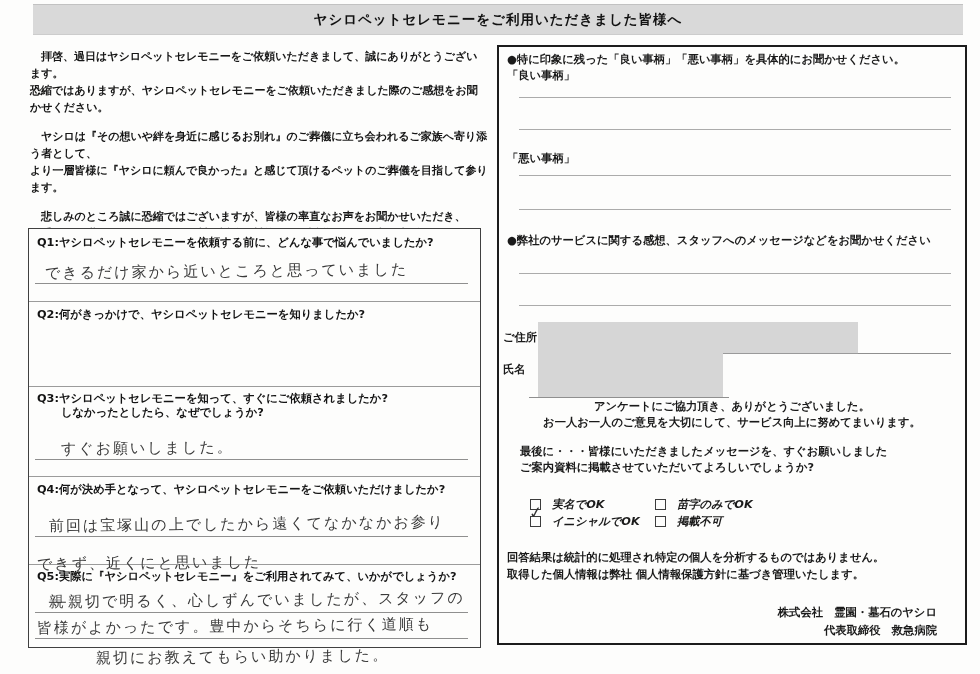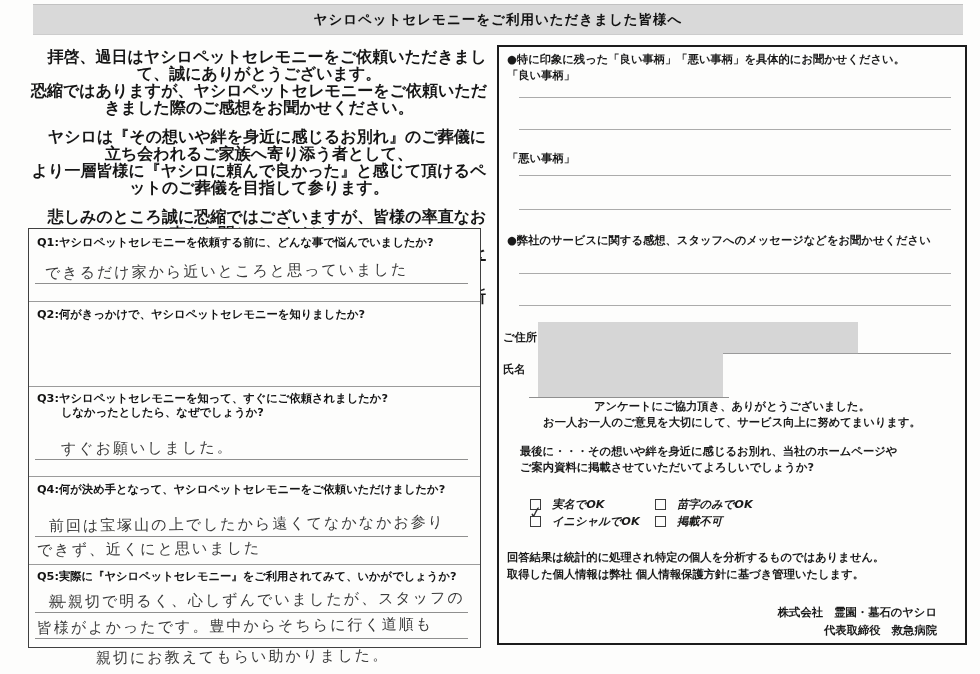--- a/index.html
+++ b/index.html
@@ -20,21 +20,21 @@
     background:#d9d9d9;
     border-top:1px solid #c2c2c2;border-bottom:1px solid #cccccc;
   }
   .title-band .title{
     text-align:center;font-weight:bold;font-size:13.5px;line-height:28px;
     letter-spacing:1px;color:#111;
   }
   
   .letter{
     position:absolute;left:30px;top:48px;width:458px;
-    font-size:16px;font-weight:bold;line-height:17px;color:#161616;text-align:center;
+    font-size:11px;font-weight:bold;line-height:17px;color:#161616;
   }
   .letter .para{white-space:pre-line;margin:0 0 12px 0;}
   .letter .ul{
     text-decoration:underline;
     text-decoration-thickness:1.5px;
     text-underline-offset:3px;
   }
   
   .qbox{
     position:absolute;left:28px;top:228px;width:451px;height:418px;
@@ -119,21 +119,21 @@
     <div class="qlabel" style="top:162px">Q3:ヤシロペットセレモニーを知って、すぐにご依頼されましたか?</div>
     <div class="qlabel2" style="top:176px">しなかったとしたら、なぜでしょうか?</div>
     <div class="answer" style="top:198px;height:32px">
       <span class="handwriting" style="padding-left:26px">すぐお願いしました。</span>
     </div>
 
     <div class="qlabel" style="top:253px">Q4:何が決め手となって、ヤシロペットセレモニーをご依頼いただけましたか?</div>
     <div class="answer" style="top:276px;height:31px">
       <span class="handwriting" style="padding-left:14px">前回は宝塚山の上でしたから遠くてなかなかお参り</span>
     </div>
-    <div class="answer" style="top:304px;height:27px;border-bottom:none">
+    <div class="answer" style="top:318px;height:27px;border-bottom:none">
       <span class="handwriting" style="padding-left:2px">できず、近くにと思いました</span>
     </div>
 
     <div class="qlabel" style="top:340px">Q5:実際に『ヤシロペットセレモニー』をご利用されてみて、いかがでしょうか?</div>
     <div class="answer" style="top:353px;height:30px">
       <span class="handwriting" style="padding-left:14px"><span class="struck">親</span><span>親切で明るく、心しずんでいましたが、スタッフの</span></span>
     </div>
     <div class="answer" style="top:383px;height:26px">
       <span class="handwriting" style="padding-left:2px">皆様がよかったです。豊中からそちらに行く道順も</span>
     </div>
@@ -159,21 +159,21 @@
     <div class="redact" style="left:39px;top:275px;width:320px;height:31px"></div>
     <div class="fline" style="top:306px;left:359px;right:14px"></div>
 
     <div class="fieldlabel" style="top:315px">氏名</div>
     <div class="redact" style="left:39px;top:306px;width:185px;height:44px"></div>
     <div class="fline" style="top:350px;left:30px;width:200px"></div>
 
     <div class="centertxt" style="top:352px">アンケートにご協力頂き、ありがとうございました。</div>
     <div class="centertxt" style="top:368px">お一人お一人のご意見を大切にして、サービス向上に努めてまいります。</div>
 
-    <div class="plaintxt" style="top:397px;left:21px">最後に・・・その想いや絆を身近に感じるお別れ、当社のホームページや</div>
+    <div class="plaintxt" style="top:397px;left:21px">最後に・・・皆様にいただきましたメッセージを、すぐお願いしました</div>
     <div class="plaintxt" style="top:413px;left:21px">ご案内資料に掲載させていただいてよろしいでしょうか?</div>
 
     <div class="checkbox" style="left:31px;top:452px"></div>
     <div class="cklabel" style="left:53px;top:450px">実名でOK</div>
     <div class="checkbox" style="left:156px;top:452px"></div>
     <div class="cklabel" style="left:178px;top:450px">苗字のみでOK</div>
     <div class="checkbox" style="left:31px;top:469px"></div>
     <div class="checkmark" style="left:30px;top:461px">✓</div>
     <div class="cklabel" style="left:53px;top:467px">イニシャルでOK</div>
     <div class="checkbox" style="left:156px;top:469px"></div>

